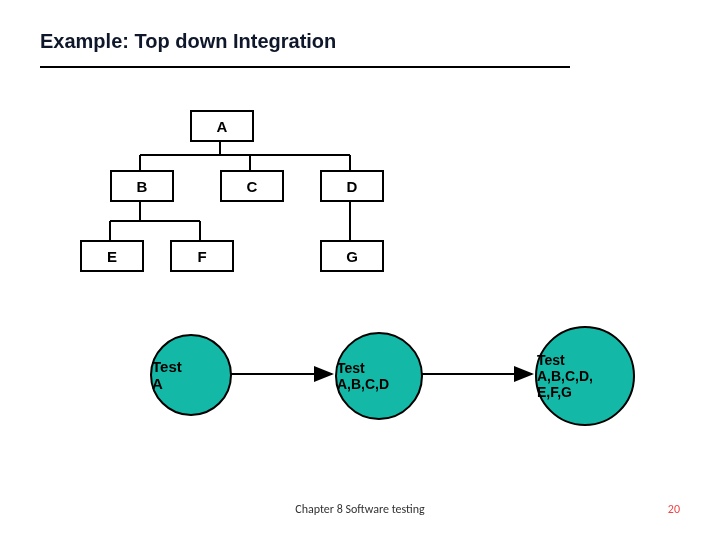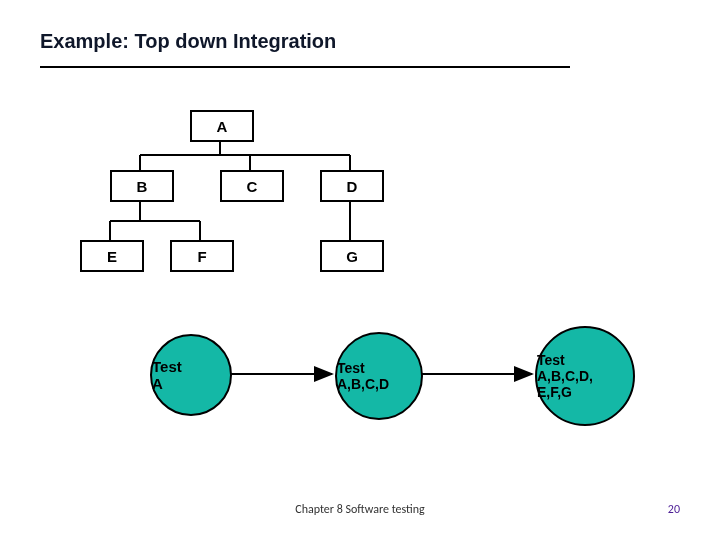--- a/index.html
+++ b/index.html
@@ -104,21 +104,21 @@
     font-size: 12px;
     color: #333;
     font-family: Calibri, Arial, sans-serif;
     margin-top: 20px;
   }
   .footer-page {
     position: absolute;
     bottom: 24px;
     right: 40px;
     font-size: 12px;
-    color: #4c1d95;
+    color: #ef4444;
     font-family: Calibri, Arial, sans-serif;
   }
 </style>
 </head>
 <body>
 
 <div class="slide-title">Example: Top down Integration</div>
 <div class="title-rule"></div>
 
 <div class="tree">

